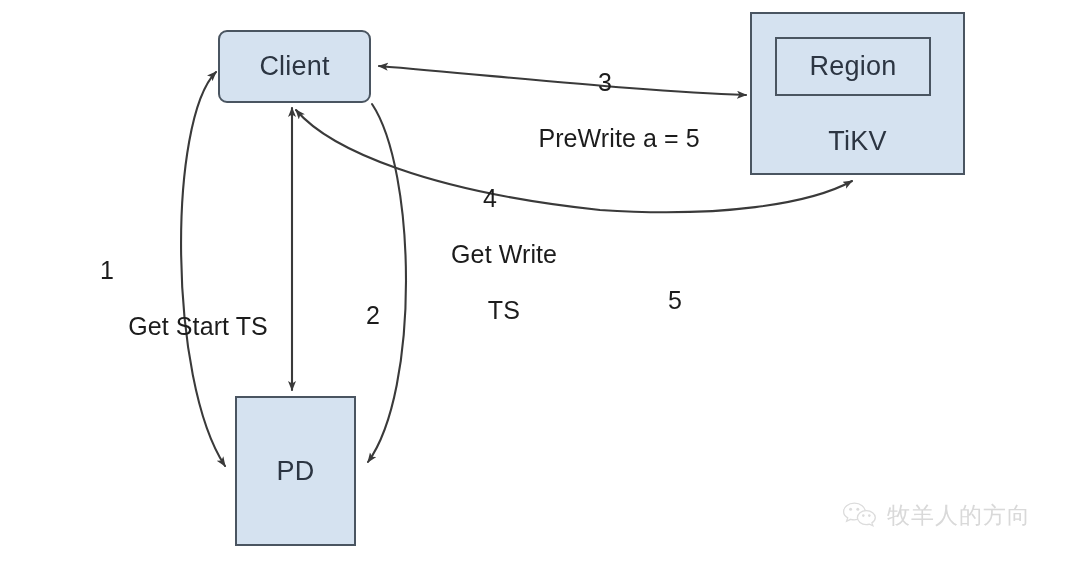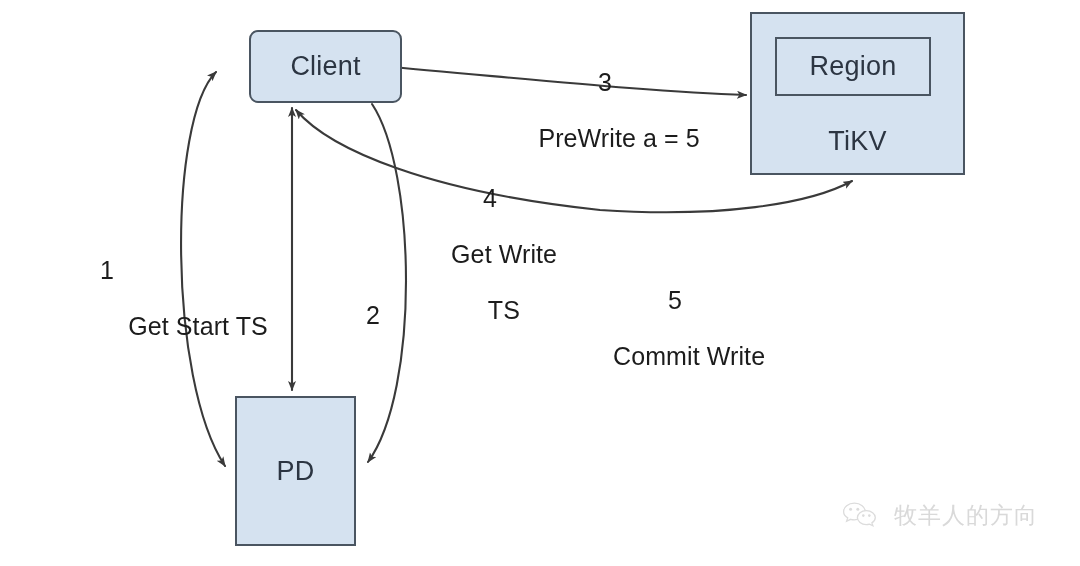--- a/index.html
+++ b/index.html
@@ -37,21 +37,21 @@
   .node-box.rounded { border-radius: 9px; }
   .node-label {
     font-family: "Liberation Sans", sans-serif;
     font-size: 27px;
     color: #2c3542;
     letter-spacing: 0.2px;
     line-height: 1;
     white-space: nowrap;
   }
   #node-client {
-    left: 218px; top: 30px; width: 153px; height: 73px; margin-left: 31px;
+    left: 218px; top: 30px; width: 153px; height: 73px;
   }
   #node-tikv {
     left: 750px; top: 12px; width: 215px; height: 163px;
     align-items: flex-end;
     justify-content: center;
   }
   #node-tikv .node-label {
     margin-bottom: 18px;
   }
   #node-region {
@@ -77,21 +77,21 @@
   #label-4 { left: 400px; top: 128px; width: 180px; }
   #label-5 { left: 580px; top: 230px; width: 190px; }
   .edge-label .num {
     display: block;
   }
   #watermark {
     position: absolute;
     left: 842px; top: 500px;
     display: flex;
     align-items: center;
-    gap: 16px;
+    gap: 9px;
     opacity: 1;
   }
   #watermark-text {
     font-family: "Liberation Sans", sans-serif;
     font-size: 23px;
     color: #d9d9d9;
     letter-spacing: 1px;
     white-space: nowrap;
   }
   #watermark-icon { display: block; }
@@ -157,21 +157,20 @@
   </div>
 
   <div class="edge-label" id="label-4">
     <span class="num">4</span>
     <span>Get Write</span><br>
     <span>TS</span>
   </div>
 
   <div class="edge-label" id="label-5">
     <span class="num">5</span>
-    <span>Commit Write</span>
   </div>
 
   <div id="watermark">
     <svg id="watermark-icon" width="36" height="30" viewBox="0 0 36 30">
       <g fill="none" stroke="#dcdcdc" stroke-width="1.3">
         <path d="M12.4,2.2 C6.2,2.2 1.6,6.0 1.6,10.5 C1.6,13.1 3.2,15.4 5.7,16.9
                  L4.6,20.3 L8.5,18.3 C9.7,18.6 11.0,18.8 12.4,18.8
                  C18.6,18.8 23.2,15.0 23.2,10.5 C23.2,6.0 18.6,2.2 12.4,2.2 Z"></path>
         <path d="M24.3,9.6 C19.3,9.6 15.4,12.8 15.4,16.6 C15.4,20.4 19.3,23.6 24.3,23.6
                  C25.4,23.6 26.5,23.4 27.5,23.1 L30.9,24.8 L29.9,21.9

